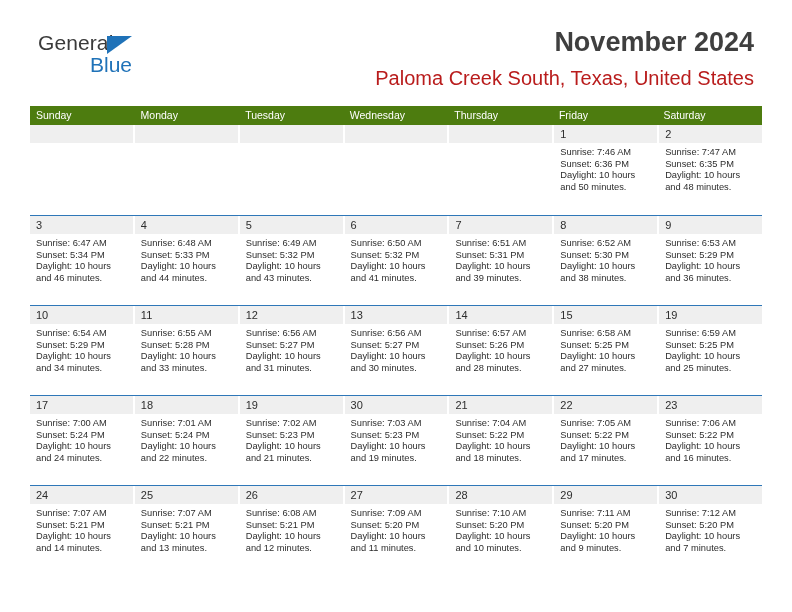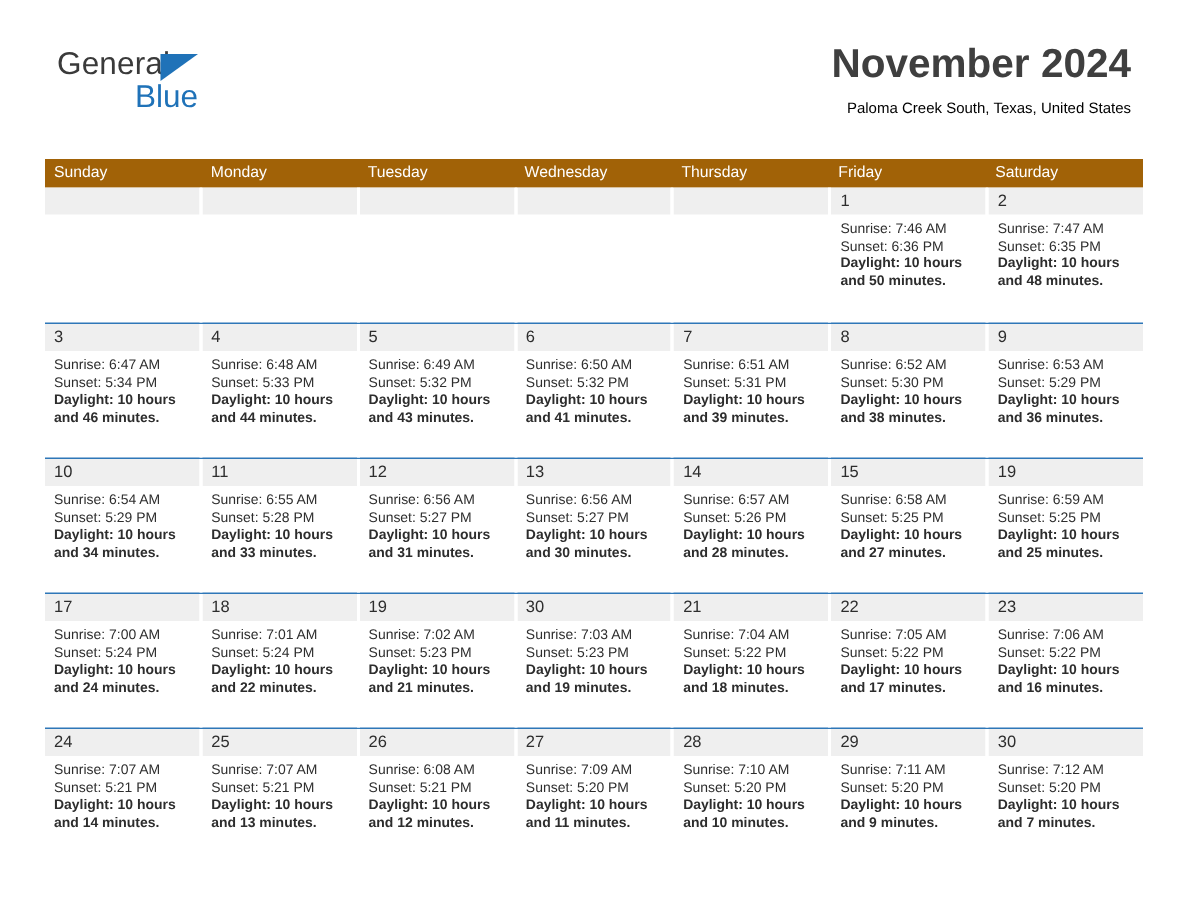--- a/index.html
+++ b/index.html
@@ -65,37 +65,37 @@
   }
   .month-title {
     font-size: 27px;
     color: #3f3f3f;
     font-weight: bold;
     line-height: 1.1;
     white-space: nowrap;
   }
   .location-title {
     margin-top: 9px;
-    font-size: 10px;
-    color: #000000;
+    font-size: 20px;
+    color: #b91c1c;
     line-height: 1.1;
     white-space: nowrap;
   }
 
   
   .calendar {
     position: absolute;
     left: 30px;
     top: 106px;
     width: 732px;
   }
 
   .weekday-row {
     display: flex;
-    background: #a16207;
+    background: #4d7c0f;
     height: 19px;
   }
   .weekday-cell {
     flex: 1 1 0;
     color: #ffffff;
     font-size: 10.5px;
     line-height: 19px;
     padding-left: 6px;
     box-sizing: border-box;
     white-space: nowrap;
@@ -139,21 +139,20 @@
     padding: 4px 6px 0 6px;
     font-size: 9.3px;
     line-height: 11.6px;
     color: #2d2d2d;
   }
   .day-details div {
     white-space: nowrap;
   }
   .day-details .daylight-line {
     white-space: normal;
-    font-weight: bold;
   }
   .empty-cell .day-number-band {
     background: #efefef;
   }
 </style>
 </head>
 <body>
 
 <div class="page-header">
 

